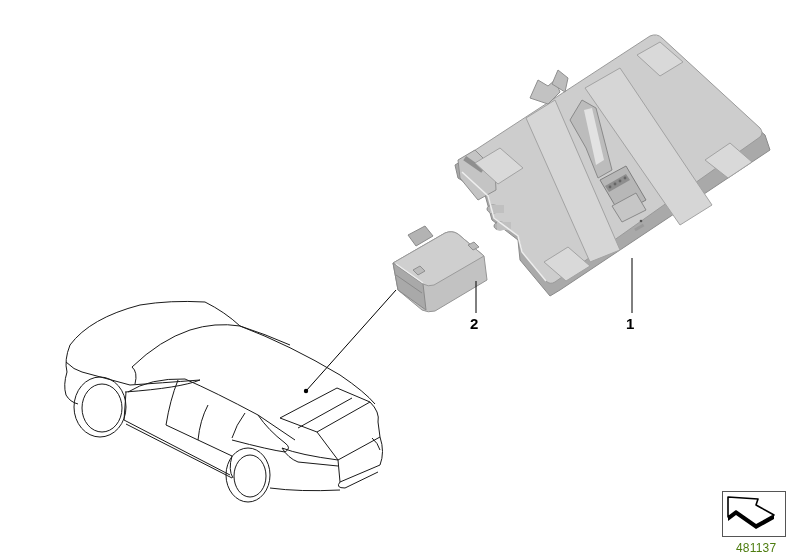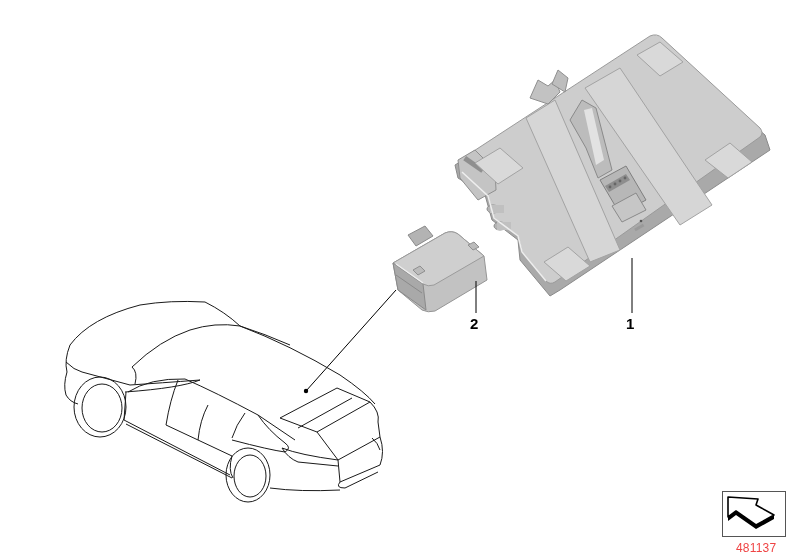--- a/index.html
+++ b/index.html
@@ -26,21 +26,21 @@
       font-size: 15px;
       color: #000;
       line-height: 1;
     }
     .callout-1 { left: 626px; top: 316px; }
     .callout-2 { left: 470px; top: 316px; }
     .diagram-id {
       position: absolute;
       left: 736px; top: 541px;
       font-size: 12px;
-      color: #ef4444;
+      color: #4d7c0f;
       font-family: "Liberation Sans", sans-serif;
       letter-spacing: 0.2px;
     }
   </style>
 </head>
 <body>
 
 <svg class="canvas" viewBox="0 0 800 560" xmlns="http://www.w3.org/2000/svg">
 
   <g>

